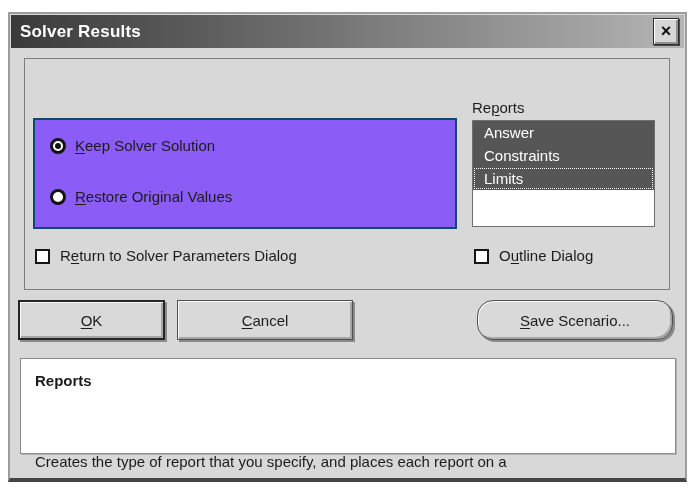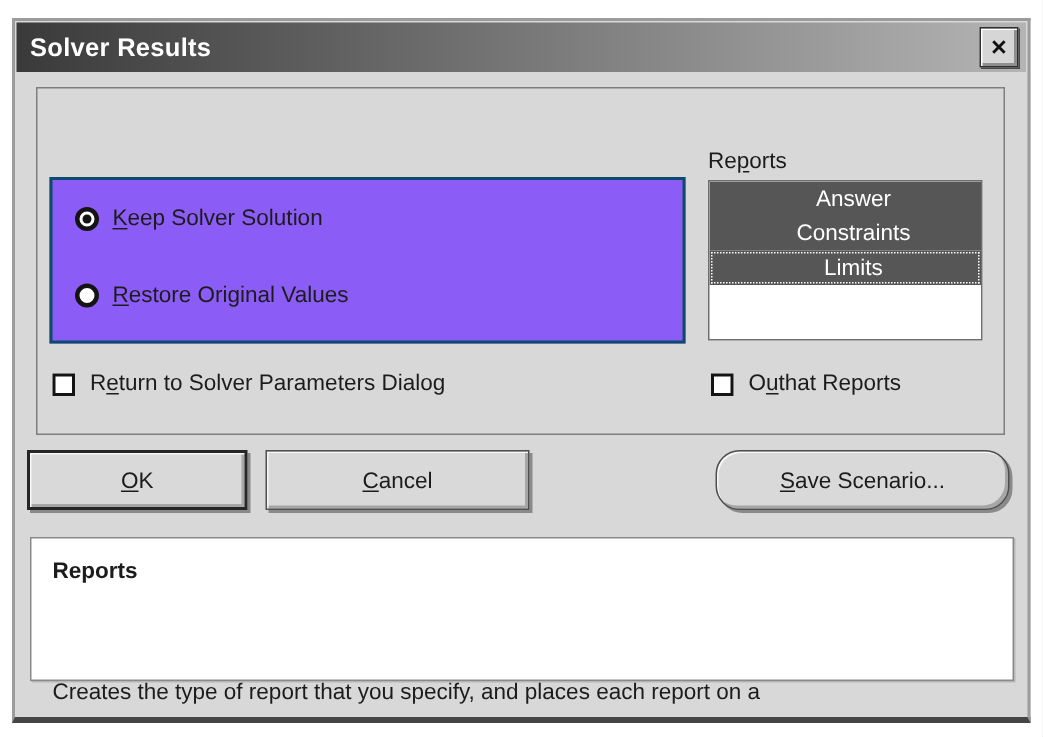--- a/index.html
+++ b/index.html
@@ -30,21 +30,21 @@
     background:#8b5cf6;border:2px solid #0c4a6e;}
   .radio-row{position:absolute;left:15px;display:flex;align-items:center;gap:9px;
     font-size:15px;cursor:pointer;}
   .radio-row.r1{top:17px;}
   .radio-row.r2{top:68px;}
   .radio-circle{width:16px;height:16px;min-width:16px;border:3px solid #141414;border-radius:50%;
     background:#fff;position:relative;}
   .radio-circle.on::after{content:"";position:absolute;inset:2px;background:#141414;border-radius:50%;}
   .list-box{position:absolute;left:462px;top:106px;width:183px;height:107px;
     background:#fff;border:1px solid #6f6f6f;overflow:hidden;}
-  .list-item{height:23px;line-height:23px;padding-left:11px;font-size:15px;cursor:pointer;text-align:center;}
+  .list-item{height:23px;line-height:23px;padding-left:11px;font-size:15px;cursor:pointer;}
   .list-item.selected{background:var(--sel-bg);color:var(--sel-fg);}
   .list-item.focused{outline:1px dotted #ffffff;outline-offset:-2px;}
   .checkbox-row{position:absolute;top:233px;display:flex;align-items:flex-end;gap:10px;
     font-size:15px;cursor:pointer;}
   .checkbox-row.left{left:25px;}
   .checkbox-row.right{left:464px;}
   .checkbox{width:15px;height:15px;min-width:15px;border:2px solid #141414;background:#fff;position:relative;}
   .btn{position:absolute;top:286px;height:40px;background:#d9d9d9;font-size:15px;
     display:flex;align-items:center;justify-content:center;color:#1c1c1c;
     border:1px solid #4f4f4f;cursor:pointer;
@@ -96,21 +96,21 @@
       <div class="list-item selected focused">Limits</div>
     </div>
 
   <div class="checkbox-row left">
     <span class="checkbox"></span>
     <span><span>R</span><span class="accel">e</span><span>turn to Solver Parameters Dialog</span></span>
   </div>
 
   <div class="checkbox-row right">
     <span class="checkbox"></span>
-    <span><span>O</span><span class="accel">u</span><span>that Reports</span></span>
+    <span><span>O</span><span class="accel">u</span><span>tline Dialog</span></span>
   </div>
 
   <div class="btn ok default">
       <span><span></span><span class="accel">O</span><span>K</span></span>
     </div>
 
   <div class="btn cancel">
       <span><span></span><span class="accel">C</span><span>ancel</span></span>
     </div>
 

